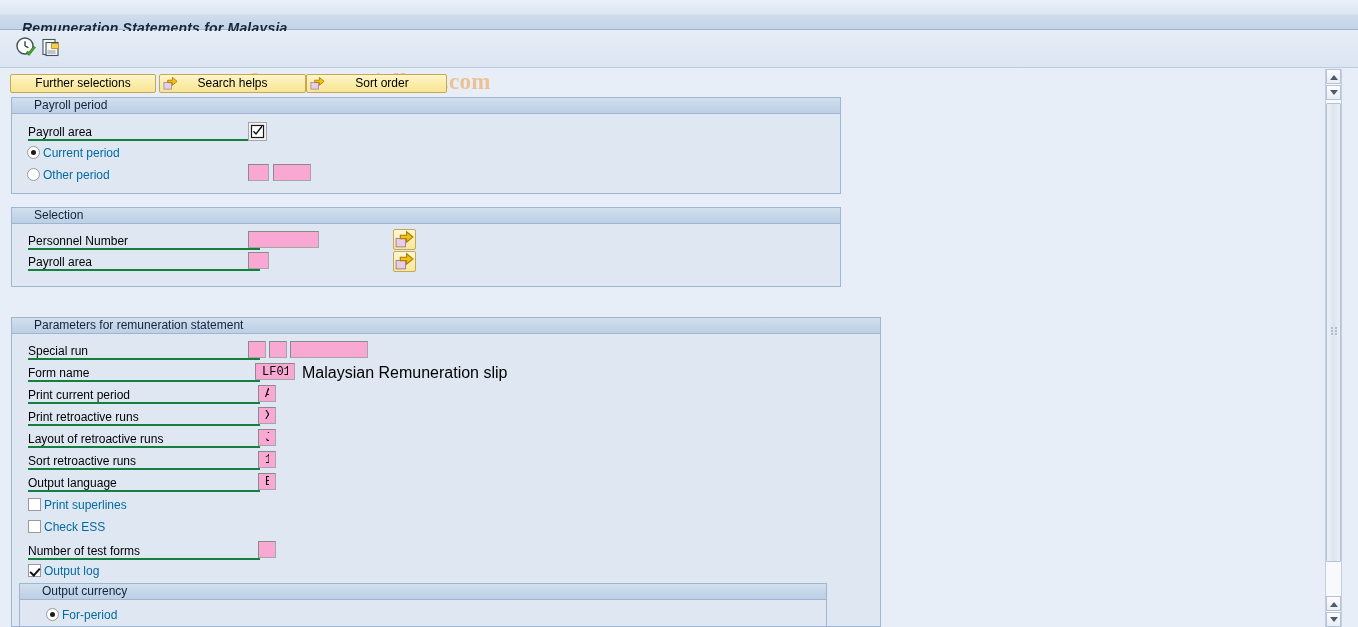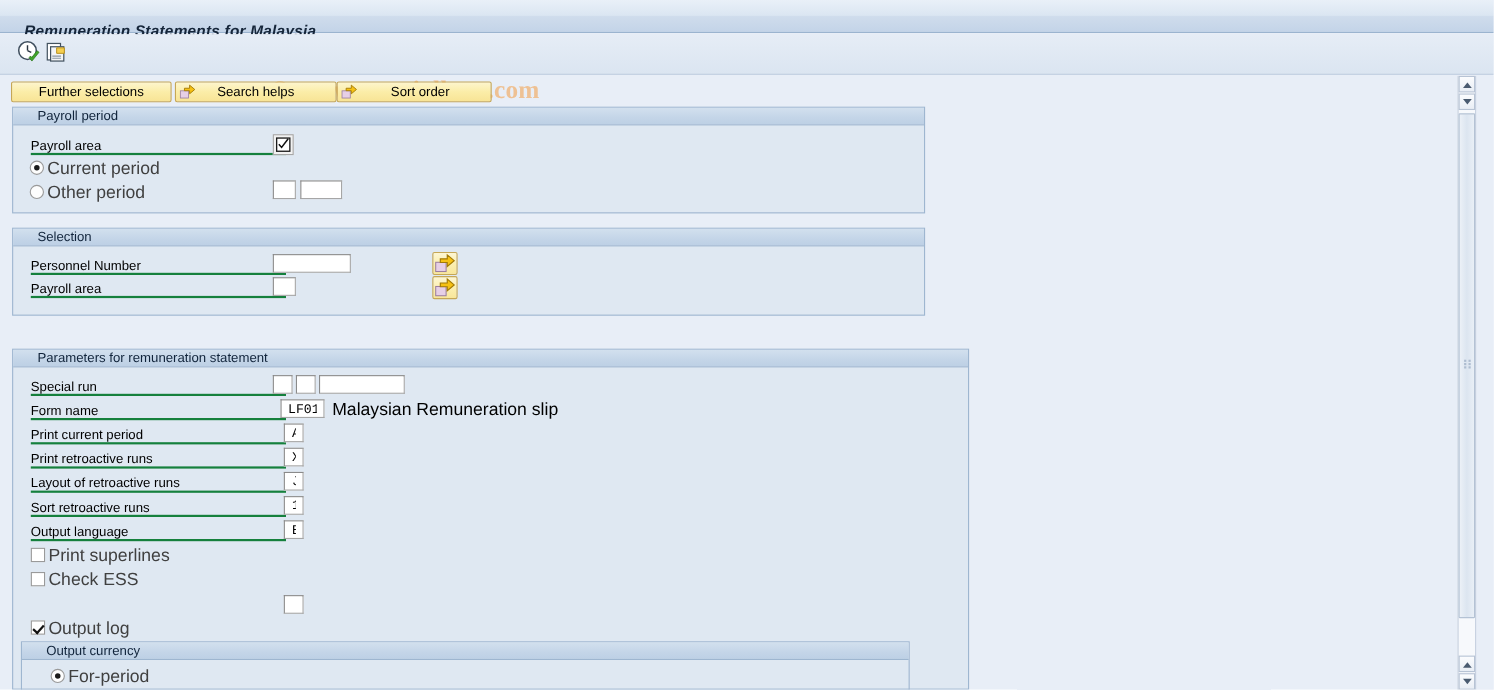--- a/index.html
+++ b/index.html
@@ -137,21 +137,21 @@
     font-size: 16px;
     line-height: 15px;
     color: #000;
     white-space: nowrap;
   }
 
   
   .inp {
     position: absolute;
     box-sizing: border-box;
-    background: #ffffff;
+    background: #f9a8d4;
     border: 1px solid #a6a6a6;
     border-top-color: #8a8a8a;
     border-left-color: #8a8a8a;
     font-family: "Liberation Mono", monospace;
     font-size: 12px;
     line-height: 15px;
     padding: 0 6px;
     color: #000;
     outline: none;
     height: 17px;
@@ -171,24 +171,24 @@
   .rad.on::after {
     content: "";
     position: absolute;
     left: 3px; top: 3px;
     width: 5px; height: 5px;
     border-radius: 50%;
     background: #1b1b1b;
   }
   .rtext {
     position: absolute;
-    font-size: 16px;
+    font-size: 12px;
     line-height: 15px;
     white-space: nowrap;
-    color: #404040;
+    color: #0369a1;
     cursor: pointer;
   }
   .chk {
     position: absolute;
     width: 13px; height: 13px;
     box-sizing: border-box;
     background: #ffffff;
     border: 1px solid #9a9a9a;
     cursor: pointer;
   }
@@ -402,20 +402,21 @@
 
     <div class="lbl" style="left:16px; top:156px; width:232px;">Output language</div>
     <input class="inp mono-val" style="left: 246px; top: 155px; width: 18px;" value="B">
 
     <div class="chk" style="left:16px; top:180px;"></div>
     <div class="rtext" style="left:32px; top:180px;">Print superlines</div>
 
     <div class="chk" style="left:16px; top:202px;"></div>
     <div class="rtext" style="left:32px; top:202px;">Check ESS</div>
 
+    <div class="lbl" style="left:16px; top:224px; width:232px;">Number of test forms</div>
     <input class="inp" style="left: 246px; top: 223px; width: 18px;" value="">
 
     <div class="chk on" style="left:16px; top:246px;"></div>
     <div class="rtext" style="left:32px; top:246px;">Output log</div>
 
     <div class="group inner" style="left:7px; top:265px; width:808px; height:45px;">
       <div class="ghdr">Output currency</div>
       <div class="rad on" style="left:26px; top:24px;"></div>
       <div class="rtext" style="left:42px; top:24px;">For-period</div>
     </div>

